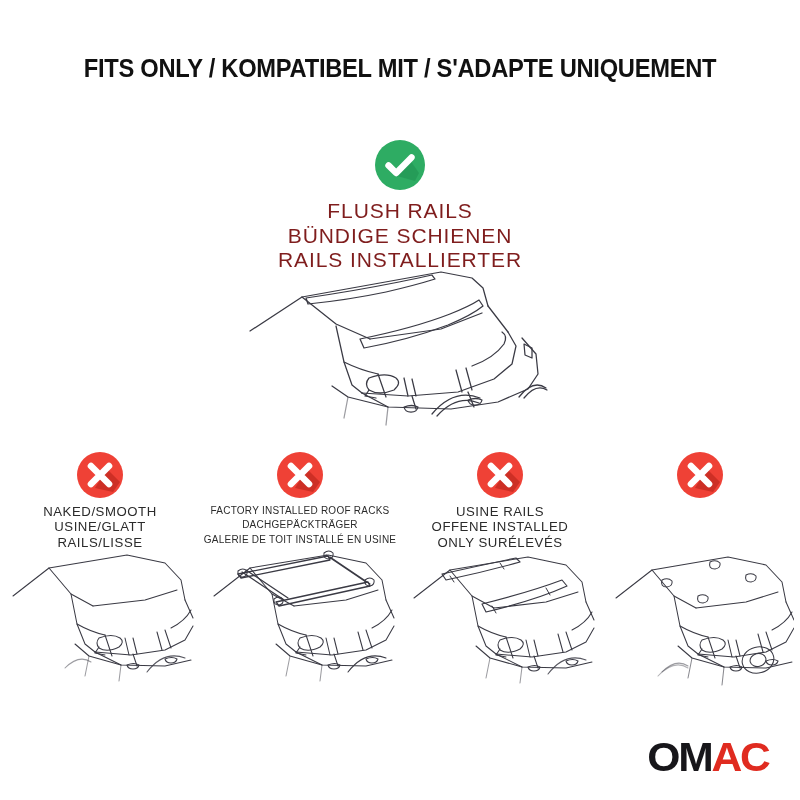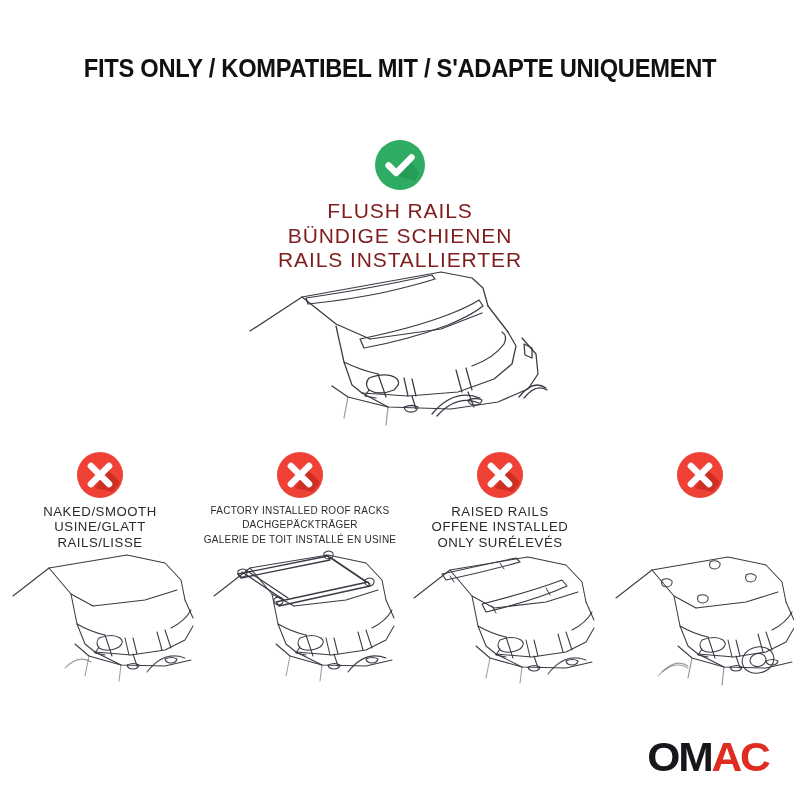--- a/index.html
+++ b/index.html
@@ -285,21 +285,21 @@
       </svg>
     </div>
 
     <div class="card">
       <svg class="card-icon" width="46" height="46" viewBox="0 0 46 46">
         <circle cx="23" cy="23" r="23" fill="#ef4136"></circle>
         <path d="M30 17 L43 30 L36 40 L18 36 Z" fill="#b5231b" opacity="0.6"></path>
         <path d="M14 14 L32 32 M32 14 L14 32" stroke="#ffffff" stroke-width="6.6" stroke-linecap="round"></path>
       </svg>
       <div class="card-text">
-        <div>RAISED RAILS</div>
+        <div>USINE RAILS</div>
         <div>OFFENE INSTALLED</div>
         <div>ONLY SURÉLEVÉS</div>
       </div>
       <svg class="card-vehicle v2" width="192" height="142" viewBox="0 0 192 142">
         <g fill="none" stroke="#3a3a44" stroke-width="1.05" stroke-linejoin="round" stroke-linecap="round">
 
           <path d="M38 26 Q74 18 112 10 L116 14 Q80 24 42 32 Z" stroke-width="1.15"></path>
           <path d="M46 28 L50 34 M96 15 L100 21" stroke-width="1"></path>
 
           <path d="M78 56 Q126 44 158 32 L163 38 Q132 52 82 64 Z" stroke-width="1.15"></path>

